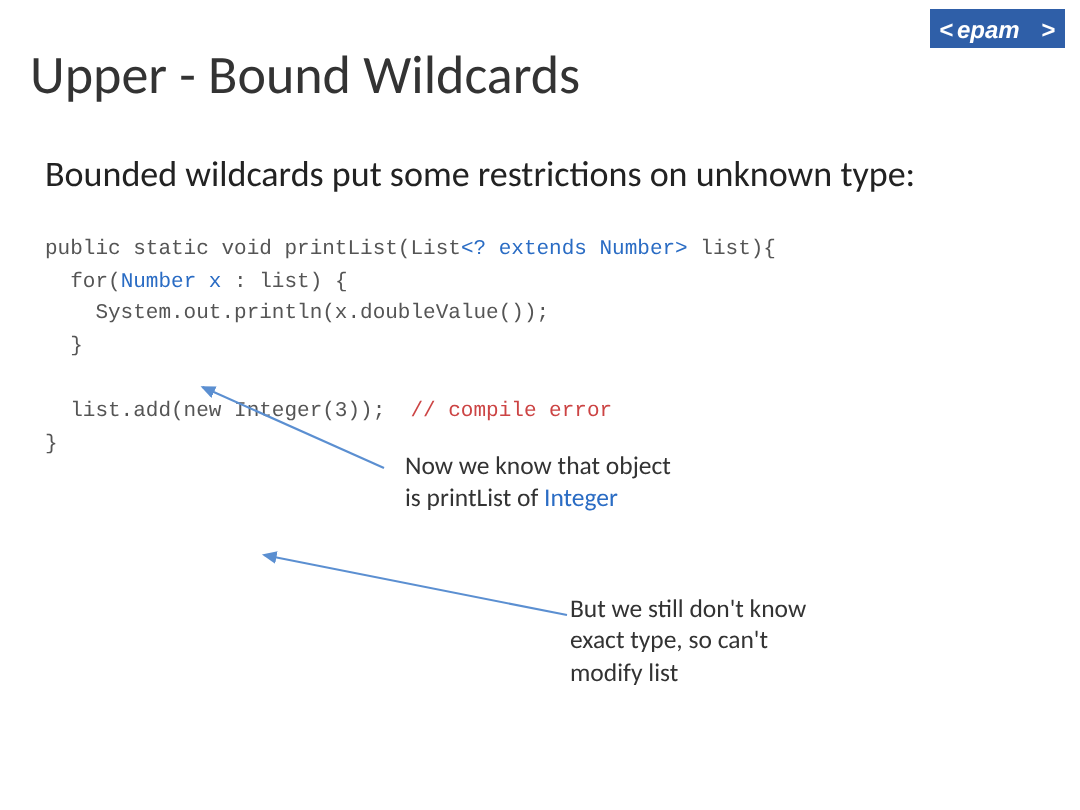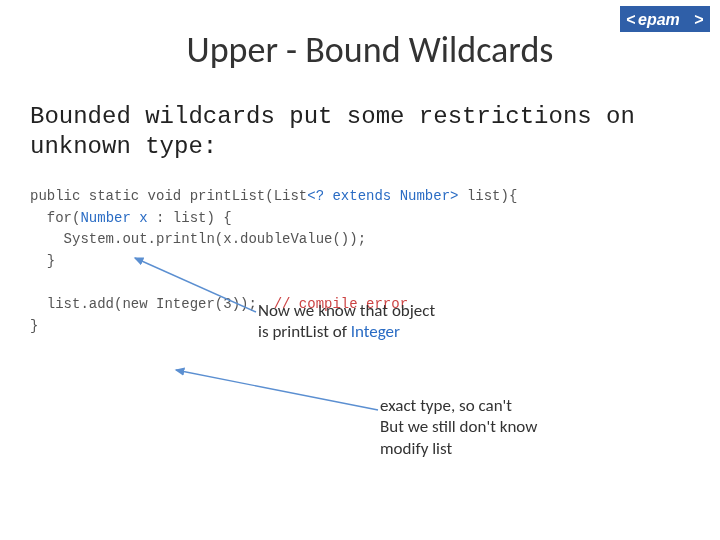--- a/index.html
+++ b/index.html
@@ -12,33 +12,31 @@
     color: #222;
     position: relative;
     overflow: hidden;
   }
   .logo {
     position: absolute;
     top: 6px;
     right: 10px;
   }
   .title {
-    text-align: center;
     font-size: 36px;
     font-weight: 400;
     margin-top: 28px;
     color: #333;
     padding-left: 20px;
   }
   .subtitle {
     font-size: 24px;
     margin: 30px 30px 24px 30px;
     line-height: 1.25;
     color: #222;
-    font-family: Liberation Mono, monospace;
   }
   .code {
     font-family: "Courier New", monospace;
     font-size: 14px;
     color: #555;
     margin-left: 30px;
     line-height: 1.55;
     white-space: pre;
   }
   .kw-blue { color: #2a6cc4; }
@@ -71,37 +69,37 @@
 <div class="subtitle">Bounded wildcards put some restrictions on unknown type:</div>
 
 <div class="code"><span><span>public static void printList(List</span><span class="kw-blue">&lt;? extends Number&gt;</span><span> list){</span></span>
 <span><span>  for(</span><span class="kw-blue">Number x</span><span> : list) {</span></span>
 <span>    System.out.println(x.doubleValue());</span>
 <span>  }</span>
 <span></span>
 <span><span>  list.add(new Integer(3));  </span><span class="comment-red">// compile error</span></span>
 <span>}</span></div>
 
-<div class="annotation" style="left:258px; top:300px;">
+<div class="annotation" style="left:270px; top:300px;">
   <div>Now we know that object</div>
   <div><span>is printList of </span><span class="kw-blue">Integer</span></div>
 </div>
 
 <svg class="arrow" style="left:0; top:0;" width="720" height="540">
   <defs>
     <marker id="ah1" markerWidth="8" markerHeight="8" refX="6" refY="3" orient="auto">
       <path d="M0,0 L7,3 L0,6 Z" fill="#5b8fd1"></path>
     </marker>
   </defs>
   <line x1="256" y1="312" x2="135" y2="258" stroke="#5b8fd1" stroke-width="1.4" marker-end="url(#ah1)"></line>
 </svg>
 
 <div class="annotation" style="left:380px; top:395px;">
+  <div>But we still don't know</div>
   <div>exact type, so can't</div>
-  <div>But we still don't know</div>
   <div>modify list</div>
 </div>
 
 <svg class="arrow" style="left:0; top:0;" width="720" height="540">
   <defs>
     <marker id="ah2" markerWidth="8" markerHeight="8" refX="6" refY="3" orient="auto">
       <path d="M0,0 L7,3 L0,6 Z" fill="#5b8fd1"></path>
     </marker>
   </defs>
   <line x1="378" y1="410" x2="176" y2="370" stroke="#5b8fd1" stroke-width="1.4" marker-end="url(#ah2)"></line>

